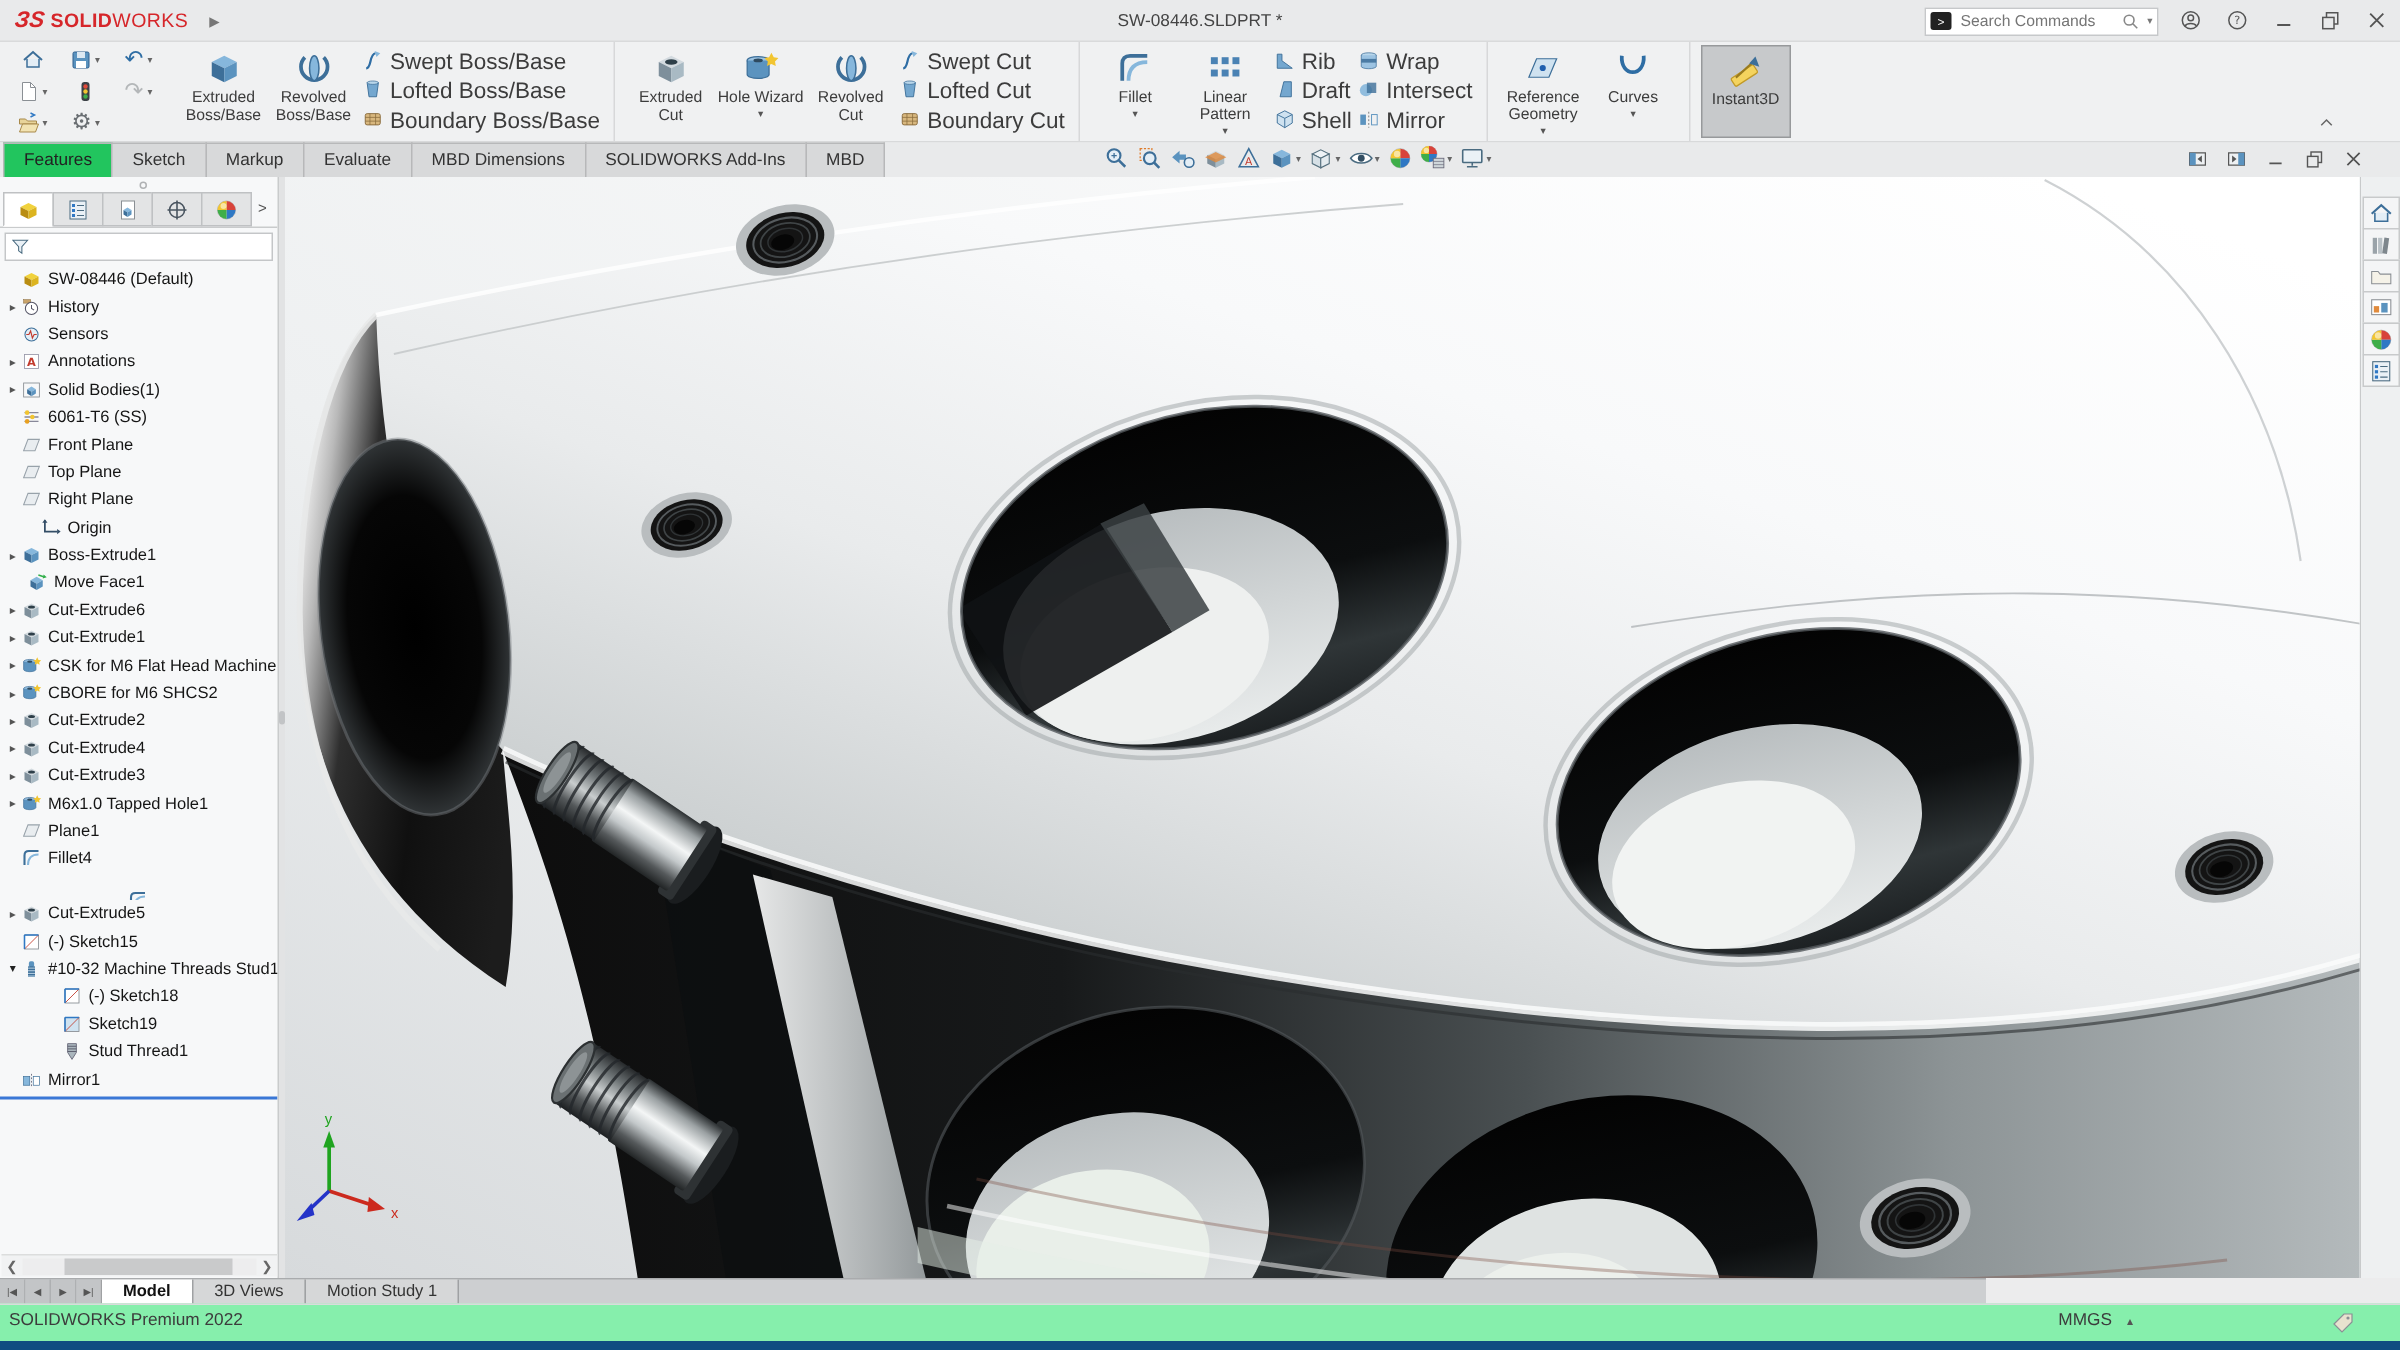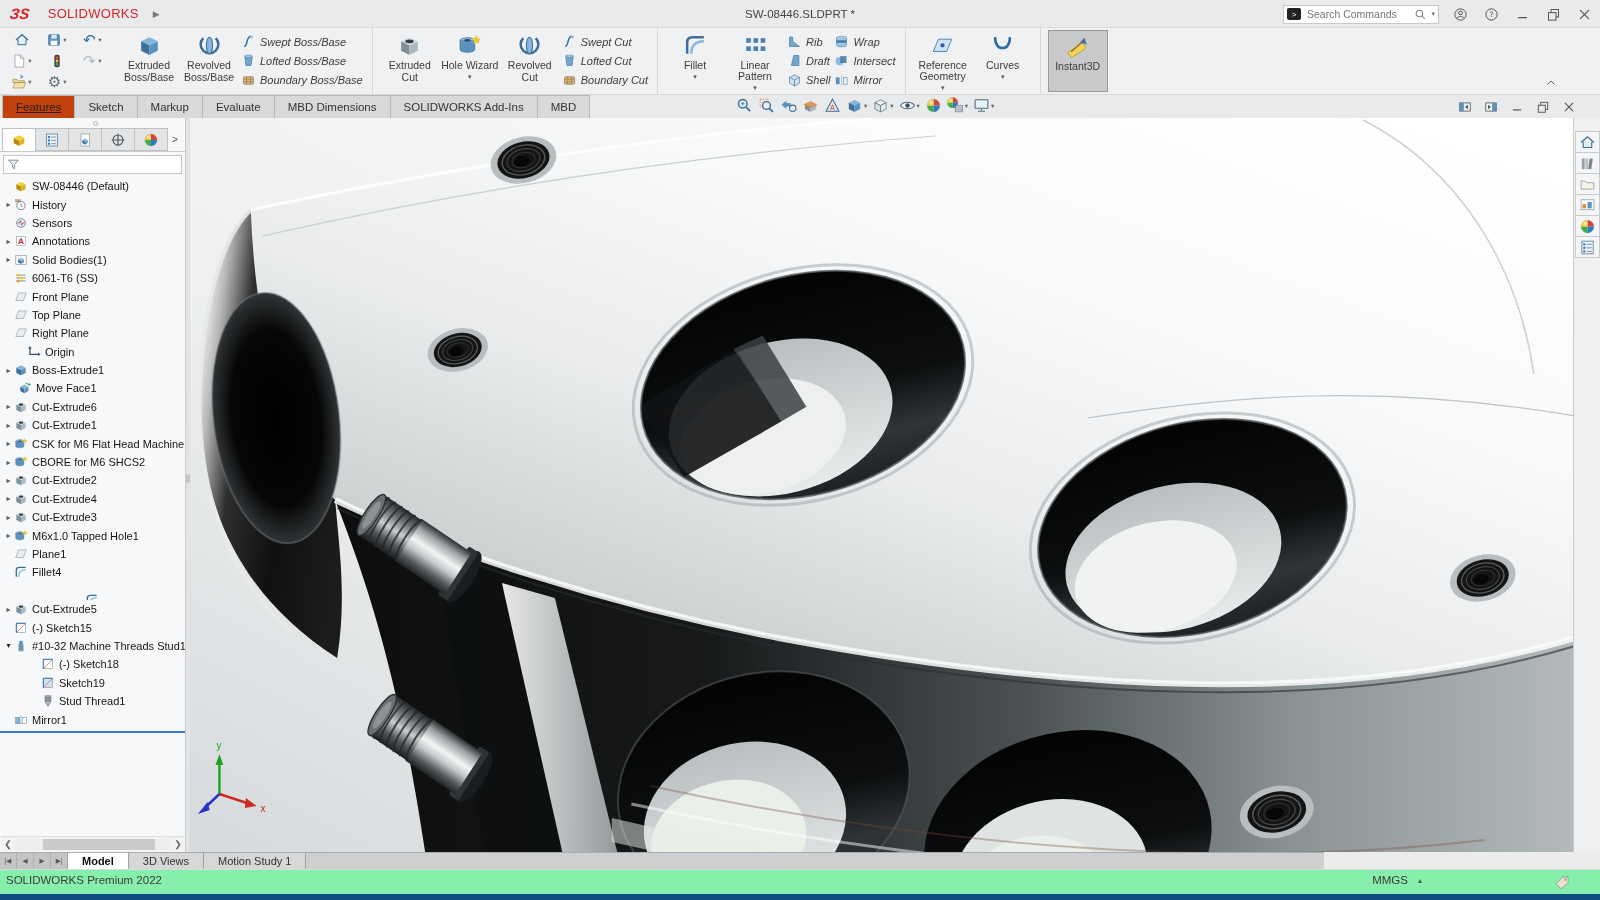--- a/index.html
+++ b/index.html
@@ -7,21 +7,21 @@
   *{box-sizing:border-box;}
   .ico{display:inline-block;vertical-align:middle;}
   .txticon{display:inline-flex;align-items:center;justify-content:center;line-height:1;}
 
   
   .titlebar{position:absolute;top:0;left:0;width:1600px;height:28px;background:#e9eaeb;
     border-bottom:1px solid #d9dadb;display:flex;align-items:center;}
   .logo{display:flex;align-items:center;gap:4px;padding-left:10px;width:140px;}
   .logo-glyph{color:#d6262a;font-weight:bold;font-style:italic;font-size:15px;transform:skewX(-8deg);}
   .brand{font-size:13px;color:#d6262a;letter-spacing:.3px;}
-  .brand b{font-weight:normal;margin-left:14px;}
+  .brand b{font-weight:bold;}
   .logo-flyout{color:#777;font-size:9px;margin-left:10px;}
   .doc-title{position:absolute;left:0;right:0;text-align:center;font-size:11.5px;color:#444;pointer-events:none;}
   .tb-right{position:absolute;right:8px;top:0;height:28px;display:flex;align-items:center;gap:14px;}
   .searchbox{width:156px;height:19px;background:#fff;border:1px solid #c6c8ca;display:flex;align-items:center;padding:0 3px;gap:4px;}
   .search-logo{width:14px;height:12px;background:#222;color:#fff;font-size:8px;display:flex;align-items:center;justify-content:center;border-radius:2px;}
   .searchbox input{flex:1;border:none;outline:none;font-size:10.5px;color:#555;font-family:"Liberation Sans",sans-serif;background:transparent;min-width:0;}
   .search-caret{font-size:7px;color:#777;}
   .wctl{display:flex;align-items:center;gap:16px;}
 
   
@@ -33,30 +33,30 @@
   .qa-caret{font-size:6.5px;color:#666;}
   .rgroups{display:flex;align-items:stretch;}
   .rgroup{display:flex;align-items:stretch;padding:2px 7px;}
   .rgroup + .rgroup{border-left:1px solid #d7d8d9;}
   .rbtn-big{width:60px;display:flex;flex-direction:column;align-items:center;padding-top:3px;
     font-size:10.5px;color:#3c3c3c;text-align:center;line-height:1.12;cursor:default;}
   .rbtn-big .ico{width:25px;height:25px;margin-bottom:2px;}
   .rbtn-big.active{background:#c7c9cb;border:1px solid #97999b;}
   .rcaret{font-size:7px;color:#555;margin-top:1px;}
   .rstackcol{display:flex;flex-direction:column;justify-content:space-around;padding:2px 2px;}
-  .rbtn-sm{display:flex;align-items:center;gap:4px;font-size:11px;color:#3c3c3c;height:17px;white-space:nowrap;cursor:default;font-style:italic;}
+  .rbtn-sm{display:flex;align-items:flex-start;gap:4px;font-size:15px;color:#3c3c3c;height:17px;white-space:nowrap;cursor:default;}
   .rbtn-sm .ico{width:15px;height:15px;}
   .ribbon-collapse{position:absolute;right:42px;bottom:3px;}
 
   
   .cmdrow{position:absolute;top:95px;left:0;width:1600px;height:23px;background:#e9eaeb;}
   .cmdtabs{display:flex;height:23px;align-items:stretch;padding-left:2px;}
   .ctab{padding:0 13px;font-size:11.5px;color:#333;display:flex;align-items:center;
     background:#d8d9da;border:1px solid #b7b8b9;border-bottom:none;margin-right:-1px;}
-  .ctab.active{background:#c2410c;color:#222;text-decoration:underline;}
+  .ctab.active{background:#22c55e;color:#222;}
   .headsup{position:absolute;left:735px;top:1px;display:flex;align-items:center;gap:3px;background:transparent;}
   .hbtn{display:flex;align-items:center;gap:1px;padding:1px;}
   .hcaret{font-size:6.5px;color:#666;}
   .doc-controls{position:absolute;right:24px;top:2px;display:flex;align-items:center;gap:12px;}
 
   
   .main{position:absolute;top:118px;left:0;width:1600px;height:734px;display:flex;}
   .tree-panel{width:186px;background:#f7f8f9;border-right:1px solid #c9cbcc;position:relative;overflow:hidden;}
   .panel-dot{position:absolute;top:3px;left:50%;width:5px;height:5px;border:1px solid #b0b2b4;border-radius:50%;}
   .fm-tabs{display:flex;height:24px;margin-top:10px;border-bottom:1px solid #c9cbcc;align-items:stretch;padding:0 2px;}

